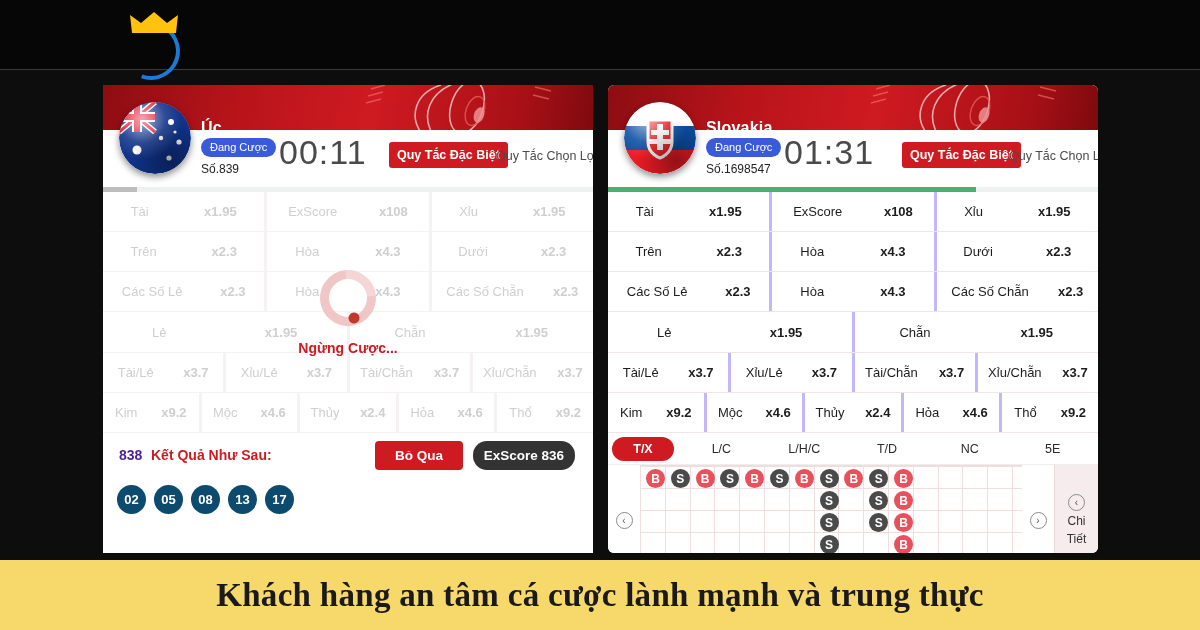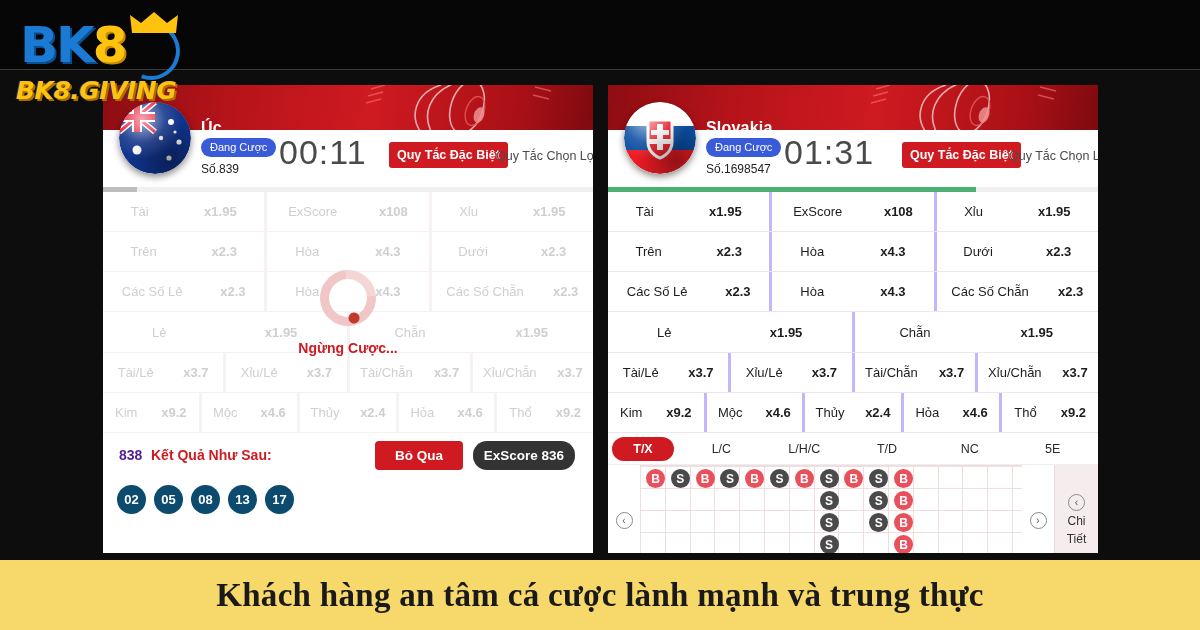--- a/index.html
+++ b/index.html
@@ -25,21 +25,21 @@
   .logo-ring { position:absolute; left:108px; top:16px; width:58px; height:58px; border-radius:50%;
     border:4px solid #1a7ad4; border-top-color:transparent; border-left-color:transparent; transform:rotate(-25deg); }
   .logo-crown { position:absolute; left:116px; top:6px; width:48px; height:22px; }
   .logo-sub { position:absolute; left:2px; top:70px; font-size:25px; font-weight:900; font-style:italic;
     color:#ffc20e; font-family:"DejaVu Sans", sans-serif; letter-spacing:-0.5px;
     text-shadow: 2px 2px 0 #b06d00, -1px 0 0 #1a3f7a; white-space:nowrap; }
 
   
   .panel { position:absolute; top:85px; width:490px; height:468px; background:#fff; overflow:hidden; }
   #panel-left  { left:103px; }
-  #panel-right { left:608px; }
+  #panel-right { left:608px;border-radius:6px; }
 
   .panel-header {
     position:relative; height:45px;
     background: linear-gradient(100deg,#8d0d12 0%,#b8141a 28%,#cf1a21 55%,#a81016 85%,#7e0a0f 100%);
     overflow:hidden;
   }
   .hdr-title { position:absolute; left:98px; top:11px; color:#fff; font-size:16px; font-weight:bold; letter-spacing:.2px;margin-top:23px; }
   .hdr-swirl { position:absolute; right:0; top:0; width:230px; height:45px; opacity:.85; }
 
   .panel-info { position:relative; height:57px; background:#fff; }
@@ -129,28 +129,24 @@
 </head>
 <body>
 
 <div id="stage">
   <div class="bg-top-dark"></div>
   <div class="bg-hairline"></div>
   <div class="bg-lower-dark"></div>
 </div>
 
 <div id="logo">
-  <div class="logo-bk8">
-    <span class="logo-bk">BK</span><span class="logo-8">8</span>
-  </div>
   <div class="logo-ring"></div>
   <svg class="logo-crown" viewBox="0 0 48 22">
     <path d="M2 21 L0 3 L11 11 L24 0 L37 11 L48 3 L46 21 Z" fill="#ffc20e"></path>
   </svg>
-  <div class="logo-sub">BK8.GIVING</div>
 </div>
 
 <div class="panel" id="panel-left">
   <div class="panel-header">
     <svg class="hdr-swirl" viewBox="0 0 230 45">
       <g fill="none" stroke="#ffffff" stroke-opacity="0.75" stroke-width="1.6">
         <path d="M60 50 C45 32 52 8 78 0"></path>
         <path d="M70 50 C58 30 66 8 92 -2"></path>
         <ellipse cx="104" cy="22" rx="16" ry="27" transform="rotate(18 104 22)"></ellipse>
       </g>

